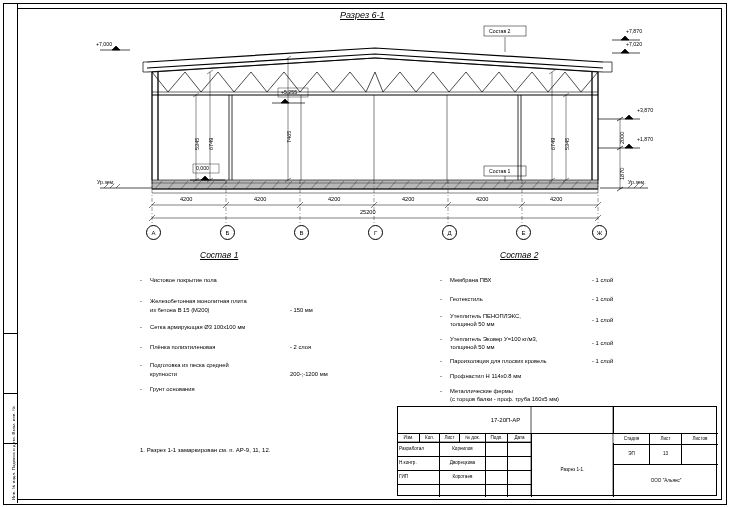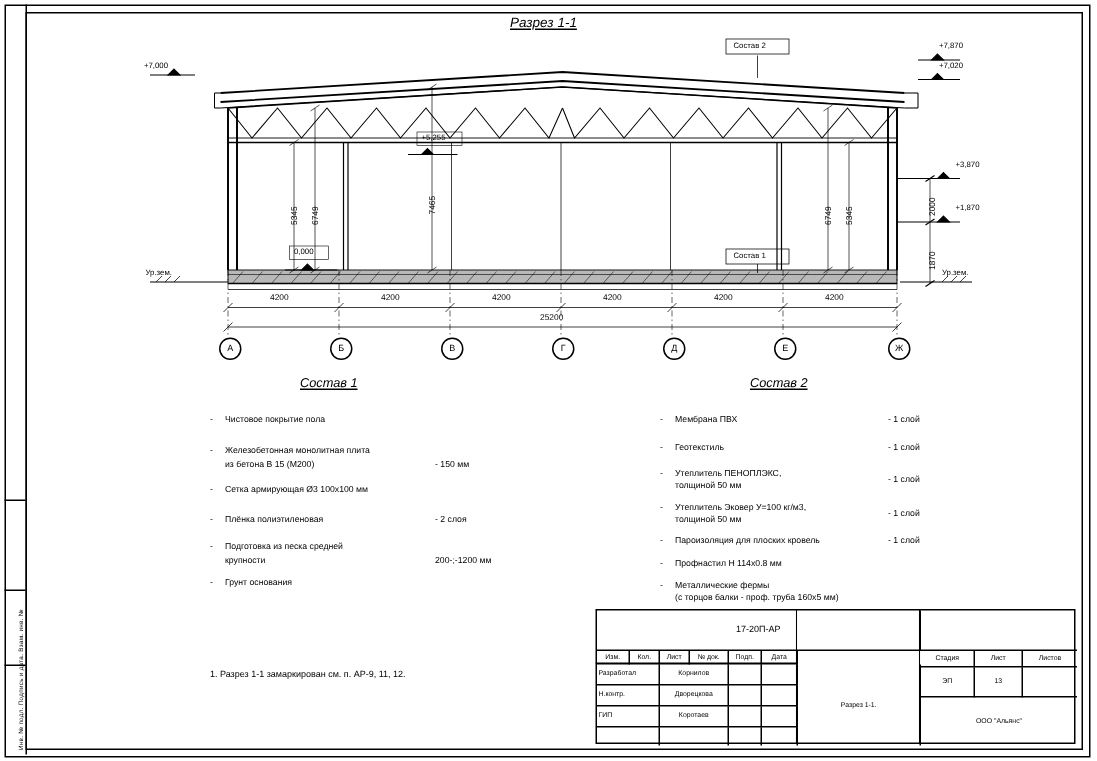--- a/index.html
+++ b/index.html
@@ -193,21 +193,21 @@
 
       <line x1="505" y1="37" x2="505" y2="52" stroke-width="0.5"></line>
       <rect x="484" y="26" width="42" height="10" fill="none" stroke-width="0.5"></rect>
       <line x1="505" y1="176" x2="505" y2="182" stroke-width="0.5"></line>
       <rect x="484" y="166" width="42" height="10" fill="none" stroke-width="0.5"></rect>
       <rect x="278" y="88" width="30" height="9" fill="none" stroke-width="0.4"></rect>
       <rect x="193" y="164" width="26" height="9" fill="none" stroke-width="0.4"></rect>
     </g>
   </svg>
 
-  <div class="lbl t-title" style="left:340px;top:10px;">Разрез 1-1</div>
+  <div class="lbl t-title" style="left:340px;top:10px;">Разрез 6-1</div>
 
   <div class="lbl t-xs" style="left:96px;top:41px;">+7,000</div>
   <div class="lbl t-xs" style="left:626px;top:28px;">+7,870</div>
   <div class="lbl t-xs" style="left:626px;top:41px;">+7,020</div>
   <div class="lbl t-xs" style="left:281px;top:89px;">+5,255</div>
   <div class="lbl t-xs" style="left:637px;top:107px;">+3,870</div>
   <div class="lbl t-xs" style="left:637px;top:136px;">+1,870</div>
   <div class="lbl t-xs" style="left:196px;top:165px;">0,000</div>
   <div class="lbl t-xs" style="left:97px;top:179px;">Ур.зем.</div>
   <div class="lbl t-xs" style="left:628px;top:179px;">Ур.зем.</div>

